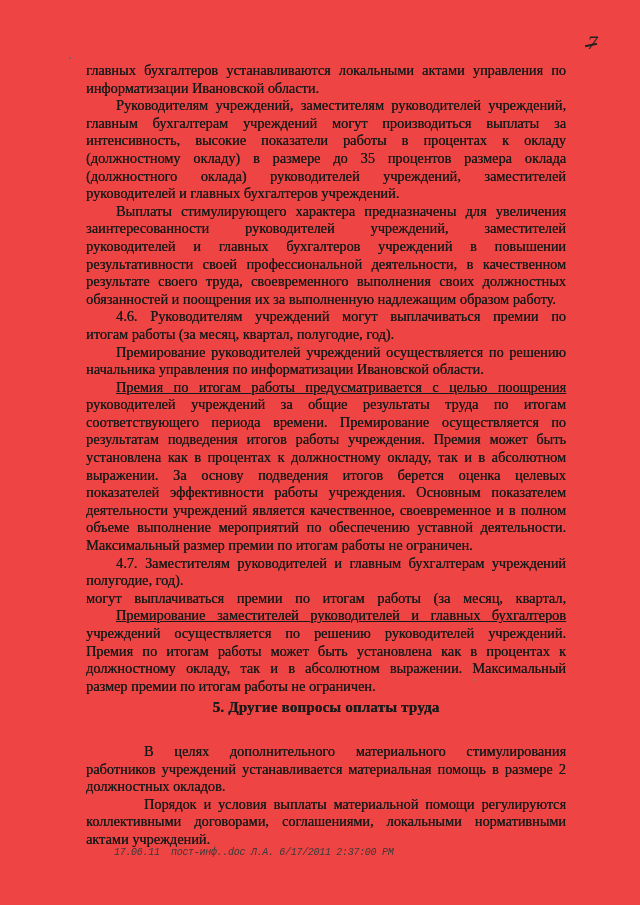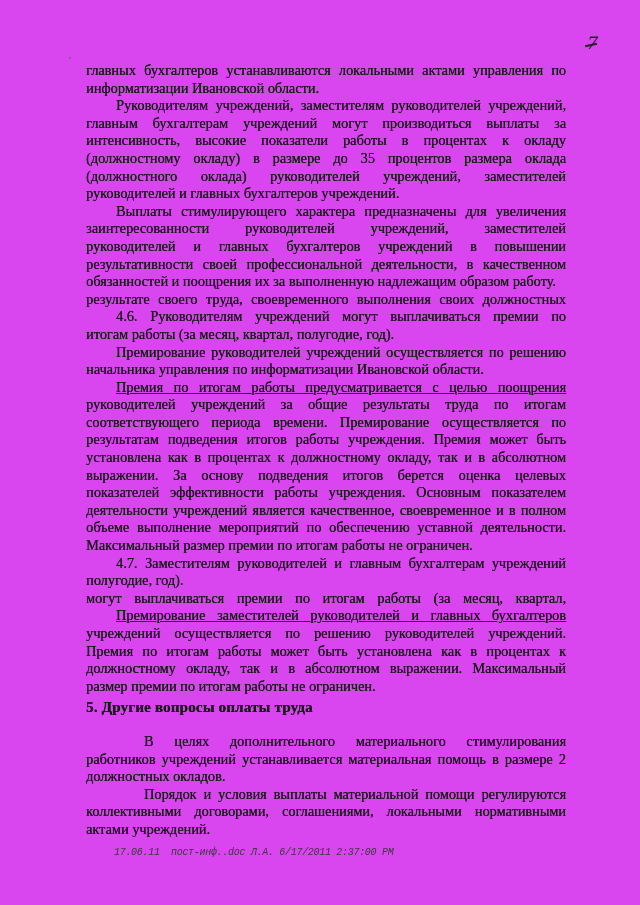--- a/index.html
+++ b/index.html
@@ -1,20 +1,20 @@
 <!DOCTYPE html>
 <html><head>
 <meta charset="utf-8">
 <style>
   html, body { margin: 0; padding: 0; background: #ffffff; }
   .page {
     position: relative;
     width: 640px;
     height: 905px;
-    background: #d946ef;
+    background: #ef4444;
     overflow: hidden;
     font-family: "Liberation Serif", serif;
     color: #1a1a1a;
   }
   .doc-body {
     position: absolute;
     left: 86px;
     top: 62px;
     width: 480px;
   }
@@ -26,23 +26,24 @@
     text-align-last: justify;
     color: #1a1a1a;
     text-shadow: 0.25px 0 0 currentColor; 
   }
   .line.last {
     text-align-last: left;
   }
   .heading {
     height: 17.6px;
     line-height: 17.6px;
-    margin: 4px 0 16px 0;
+    margin: 4px 0 26px 0;
     font-size: 15px;
     font-weight: 700;
+    text-align: center;
     letter-spacing: 0.2px;
     text-shadow: 0.3px 0 0 currentColor;
   }
   .footer-note {
     position: absolute;
     left: 83px;
     top: 847px;
     font-family: "Liberation Mono", monospace;
     font-style: italic;
     font-size: 10px;
@@ -99,22 +100,22 @@
       <div class="line" style="padding-left: 30px;">Руководителям учреждений, заместителям руководителей учреждений,</div>
       <div class="line">главным бухгалтерам учреждений могут производиться выплаты за</div>
       <div class="line">интенсивность, высокие показатели работы в процентах к окладу</div>
       <div class="line">(должностному окладу) в размере до 35 процентов размера оклада</div>
       <div class="line">(должностного оклада) руководителей учреждений, заместителей</div>
       <div class="line last">руководителей и главных бухгалтеров учреждений.</div>
       <div class="line" style="padding-left: 30px;">Выплаты стимулирующего характера предназначены для увеличения</div>
       <div class="line">заинтересованности руководителей учреждений, заместителей</div>
       <div class="line">руководителей и главных бухгалтеров учреждений в повышении</div>
       <div class="line">результативности своей профессиональной деятельности, в качественном</div>
+      <div class="line">результате своего труда, своевременного выполнения своих должностных</div>
       <div class="line last">обязанностей и поощрения их за выполненную надлежащим образом работу.</div>
-      <div class="line">результате своего труда, своевременного выполнения своих должностных</div>
       <div class="line" style="padding-left: 30px;">4.6. Руководителям учреждений могут выплачиваться премии по</div>
       <div class="line last">итогам работы (за месяц, квартал, полугодие, год).</div>
       <div class="line" style="padding-left: 30px;">Премирование руководителей учреждений осуществляется по решению</div>
       <div class="line last">начальника управления по информатизации Ивановской области.</div>
       <div class="line" style="padding-left: 30px; text-decoration: underline;">Премия по итогам работы предусматривается с целью поощрения</div>
       <div class="line">руководителей учреждений за общие результаты труда по итогам</div>
       <div class="line">соответствующего периода времени. Премирование осуществляется по</div>
       <div class="line">результатам подведения итогов работы учреждения. Премия может быть</div>
       <div class="line">установлена как в процентах к должностному окладу, так и в абсолютном</div>
       <div class="line">выражении. За основу подведения итогов берется оценка целевых</div>

